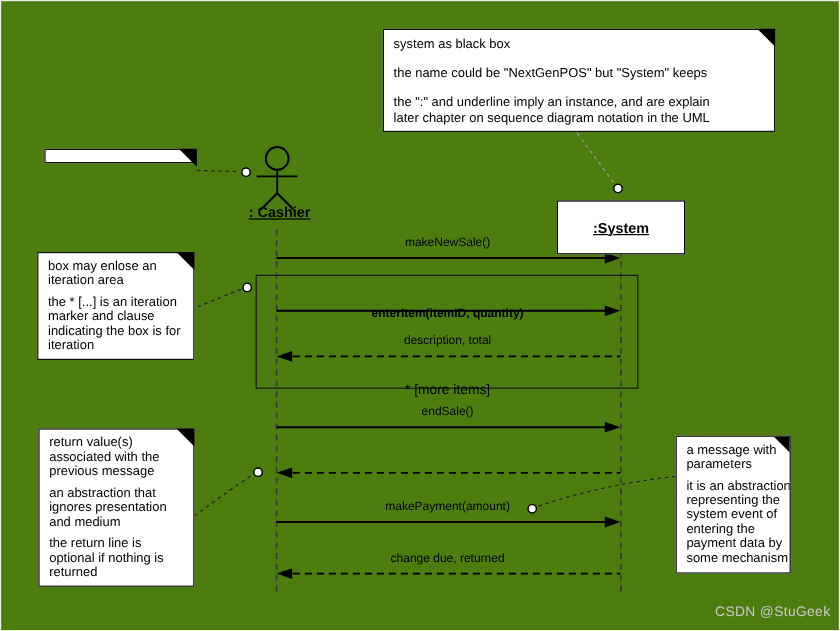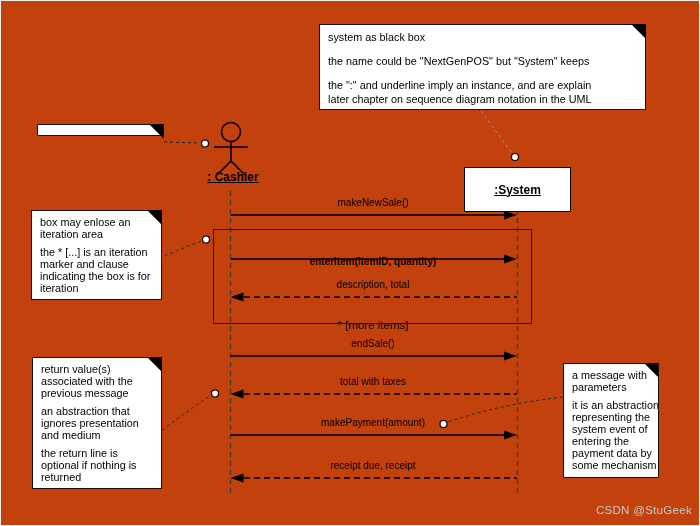--- a/index.html
+++ b/index.html
@@ -1,17 +1,17 @@
 <!DOCTYPE html>
 <html><head>
 <meta charset="utf-8">
 <style>
   html,body{margin:0;padding:0;background:#ffffff;}
   #stage{
-    position:relative;width:700px;height:526px;background:#c2410c;
+    position:relative;width:700px;height:526px;background:#4d7c0f;
     font-family:"Liberation Sans",sans-serif;color:#000;overflow:hidden;
     border:1px solid #efefef;box-sizing:border-box;
   }
   #overlay{position:absolute;left:0;top:0;width:700px;height:526px;z-index:1;}
   .note{
     position:absolute;background:#fff;border:1.4px solid #111;
     padding:5px 8px;font-size:10.8px;line-height:12px;z-index:2;
   }
   .note .fold{
     position:absolute;top:-1px;right:-1px;width:0;height:0;
@@ -198,18 +198,17 @@
     <span>:System</span>
   </div>
 
   <div class="iteration-box"></div>
 
   <div class="msg-label" style="top:195px;">makeNewSale()</div>
   <div class="msg-label" style="top:254px;font-weight:bold;">enterItem(itemID, quantity)</div>
   <div class="msg-label" style="top:277px;">description, total</div>
   <div class="iter-marker" style="top:302px;">* [more items]</div>
   <div class="msg-label" style="top:336px;">endSale()</div>
-  <div class="msg-label" style="top:374px;">total with taxes</div>
   <div class="msg-label" style="top:415px;">makePayment(amount)</div>
-  <div class="msg-label" style="top:458px;">receipt due, receipt</div>
+  <div class="msg-label" style="top:458px;">change due, returned</div>
 
   <div class="watermark">CSDN @StuGeek</div>
 </div>
 
 </body></html>

